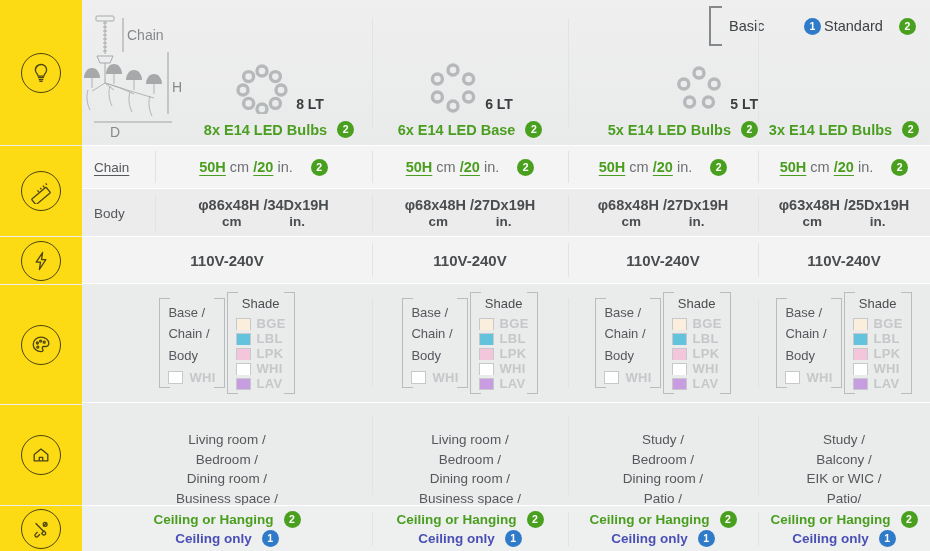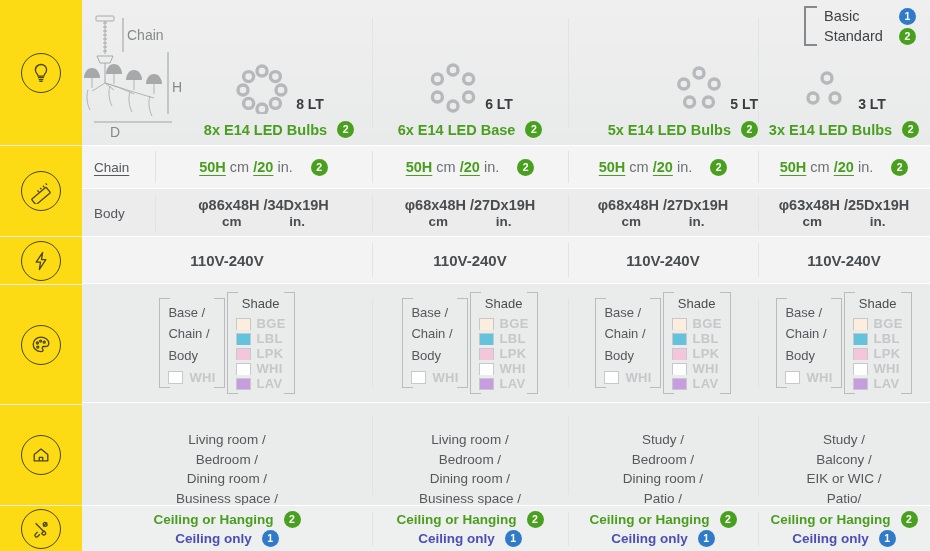--- a/index.html
+++ b/index.html
@@ -42,21 +42,21 @@
   .diagram-row { top:0; height:146px; background:linear-gradient(180deg,#efefef,#e9eaea); }
   .diagram {
     position:absolute; left:0; top:0; width:104px; height:146px;
   }
   .edition-note {
     position:absolute; right:14px; top:6px;
     display:flex; align-items:center; gap:7px;
   }
   .edition-text { font-size:14.5px; color:#3f4245; font-weight:600; letter-spacing:.1px; }
   .brace { width:13px; height:40px; border:2px solid #86898c; border-right:none; }
-  .edition-opts { display:flex; flex-direction:column; gap:3px; }
+  .edition-opts { display:flex; flex-direction:row; gap:3px; }
   .edition-opt { display:flex; align-items:center; gap:9px; }
   .edition-opt .lbl { font-size:14.5px; color:#3f4245; min-width:66px; text-align:left; }
 
   .badge {
     width:17px; height:17px; border-radius:50%;
     color:#fff; font-size:10.5px; font-weight:700;
     display:flex; align-items:center; justify-content:center; line-height:1;
     flex:none;
   }
   .badge.b1 { background:#2f7ac9; }
@@ -276,30 +276,20 @@
         </svg>
         <span class="lt-text">5 LT</span>
       </div>
       <div class="bulb-label-line">
         <span class="bulb-label">5x E14 LED Bulbs</span>
         <span class="badge b2">2</span>
       </div>
     </div>
 
     <div class="cell bulb-col" style="left:676px;width:172px;">
-      <div class="ring-wrap">
-        <svg width="50" height="50" viewBox="0 0 50 50">
-          <g fill="none" stroke="#b6b9bb" stroke-width="3.4">
-            <circle cx="25" cy="14" r="5"></circle>
-              <circle cx="11" cy="34" r="5"></circle>
-            <circle cx="33" cy="34" r="5"></circle>
-          </g>
-        </svg>
-        <span class="lt-text">3 LT</span>
-      </div>
       <div class="bulb-label-line">
         <span class="bulb-label">3x E14 LED Bulbs</span>
         <span class="badge b2">2</span>
       </div>
     </div>
 
     <div class="vline" style="left:290px;"></div>
     <div class="vline" style="left:486px;"></div>
     <div class="vline" style="left:676px;"></div>
   </div>

